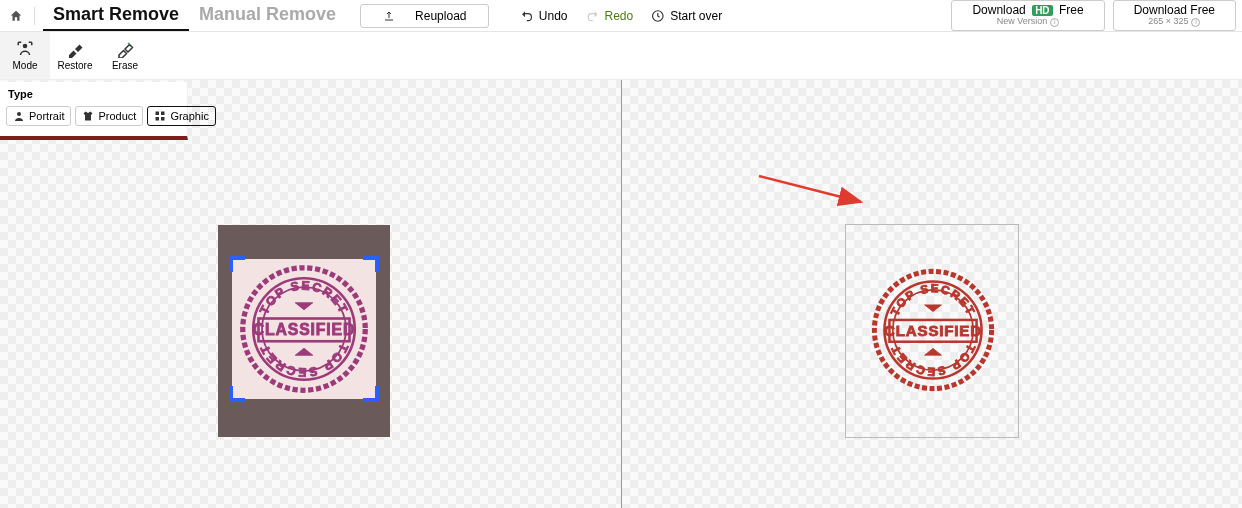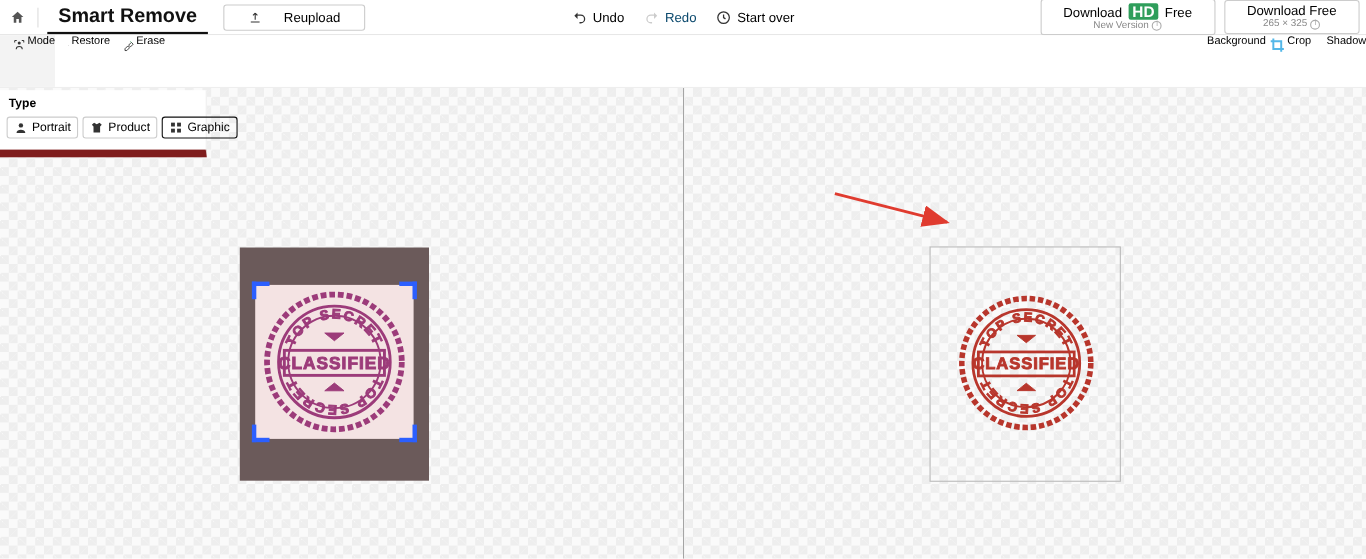--- a/index.html
+++ b/index.html
@@ -7,35 +7,35 @@
   
   .topbar { height: 32px; border-bottom: 1px solid #e5e5e5; display: flex; align-items: center; padding: 0 6px; }
   .home { width: 20px; height: 20px; display:flex; align-items:center; justify-content:center; color:#555; cursor:pointer; }
   .vdiv { width:1px; height:18px; background:#ddd; margin:0 8px; }
   .tabs { display:flex; align-items:flex-end; height:100%; }
   .tab { padding: 0 10px; height:100%; display:flex; align-items:center; font-size:18px; font-weight:bold; color:#aaa; cursor:pointer; border-bottom:2px solid transparent; }
   .tab.active { color:#111; border-bottom:2px solid #111; }
   .reupload { margin-left:14px; border:1px solid #ccc; border-radius:3px; padding:4px 22px; font-size:12px; display:flex; align-items:center; gap:20px; cursor:pointer; }
   .center-actions { position:absolute; left:50%; transform:translateX(-50%); display:flex; align-items:center; gap:18px; }
   .act { display:flex; align-items:flex-end; gap:5px; font-size:12px; cursor:pointer; }
-  .act.disabled { color:#0c4a6e; cursor:default; }
+  .act.disabled { color:#4d7c0f; cursor:default; }
   .right-actions { margin-left:auto; display:flex; align-items:center; gap:8px; }
   .dlbtn { border:1px solid #ccc; border-radius:3px; padding:3px 20px; text-align:center; cursor:pointer; line-height:1.1; }
   .dlbtn .row1 { font-size:12px; }
   .dlbtn .row2 { font-size:9px; color:#888; display:flex; align-items:center; justify-content:center; gap:3px; }
-  .hdpill { display:inline-block; background:#2f9e5b; color:#fff; font-size:14px; padding:0 3px; border-radius:2px; margin:0 3px; font-weight:bold; }
+  .hdpill { display:inline-block; background:#2f9e5b; color:#fff; font-size:10px; padding:0 3px; border-radius:2px; margin:0 3px; font-weight:bold; }
   .dlbtn.disabled { background:#e3e3e3; color:#a8a8a8; border-color:#e3e3e3; cursor:default; }
   .dlbtn.disabled .row2 { color:#bcbcbc; }
   
   .toolrow { height:48px; border-bottom:1px solid #eee; display:flex; align-items:stretch; background:#fff; }
-  .tool { width:50px; display:flex; justify-content:center; font-size:10px; gap:2px; cursor:pointer;padding-left:12px; }
+  .tool { width:50px; display:flex; flex-direction:column; align-items:center; justify-content:center; font-size:10px; gap:2px; cursor:pointer; }
   .tool.active { background:#f3f3f3; }
   .tool-right { margin-left:auto; display:flex; }
   
-  .typepanel { position:absolute; top:82px; left:0; width:188px; background:#fff; padding:6px 6px 10px 6px; border-right:1px solid #eee; border-bottom:7px solid #7f1d1d; z-index:5; }
+  .typepanel { position:absolute; top:82px; left:0; width:188px; background:#fff; padding:6px 6px 10px 6px; border-right:1px solid #eee; border-bottom:4px solid #7f1d1d; z-index:5; }
   .typepanel .hdr { font-size:11px; font-weight:bold; margin:0 0 6px 2px; }
   .chips { display:flex; gap:4px; }
   .chip { border:1px solid #ccc; border-radius:3px; padding:3px 6px; font-size:11px; display:flex; align-items:center; gap:4px; cursor:pointer; }
   .chip.sel { border-color:#111; }
   
   .workspace { flex:1; display:flex; position:relative; }
   .pane { flex:1; position:relative; overflow:hidden; }
   .divider { width:1px; background:#999; }
   .checker { position:absolute; inset:0;
     background-image:
@@ -69,20 +69,21 @@
 
 <div class="topbar">
   <div class="home">
     <svg width="14" height="14" viewBox="0 0 24 24" fill="#555">
         <path d="M12 3l9 8h-3v9h-4v-6H10v6H6v-9H3z"></path>
       </svg>
   </div>
   <div class="vdiv"></div>
   <div class="tabs">
     <div class="tab active">Smart Remove</div>
+    <div class="tab">Manual Remove</div>
   </div>
   <div class="reupload">
     <svg width="12" height="12" viewBox="0 0 24 24" fill="none" stroke="#333" stroke-width="2">
         <path d="M12 16V4m0 0l-4 4m4-4l4 4M4 20h16"></path>
       </svg>
     <span>Reupload</span>
   </div>
 
   <div class="center-actions">
     <div class="act">
@@ -141,42 +142,20 @@
         <path d="M4 20l6-6 4 4-6 6H4v-4zm8-8l6-6 4 4-6 6-4-4z"></path>
       </svg>
     <span>Restore</span>
   </div>
   <div class="tool">
     <svg width="18" height="18" viewBox="0 0 24 24" fill="none" stroke="#333" stroke-width="2">
         <path d="M4 20l6-6 4 4-6 6H4v-4zm8-8l6-6 4 4-6 6-4-4z"></path>
         <path d="M16 4l2 2" stroke="#2f9e5b"></path>
       </svg>
     <span>Erase</span>
-  </div>
-  <div class="tool-right">
-    <div class="tool">
-      <svg width="18" height="18" viewBox="0 0 24 24">
-          <rect x="3" y="3" width="8" height="18" fill="#53b7e8"></rect>
-          <rect x="13" y="3" width="8" height="18" fill="#e85353"></rect>
-        </svg>
-      <span>Background</span>
-    </div>
-    <div class="tool">
-      <svg width="18" height="18" viewBox="0 0 24 24" fill="none" stroke="#53b7e8" stroke-width="3">
-          <path d="M6 2v16h16M2 6h16v16"></path>
-        </svg>
-      <span>Crop</span>
-    </div>
-    <div class="tool">
-      <svg width="18" height="18" viewBox="0 0 24 24">
-          <rect x="3" y="3" width="14" height="14" fill="#53b7e8"></rect>
-          <rect x="7" y="7" width="14" height="14" fill="#333" opacity="0.5"></rect>
-        </svg>
-      <span>Shadow</span>
-    </div>
   </div>
 </div>
 
 <div class="workspace">
   <div class="pane">
     <div class="checker"></div>
     <div class="dots"></div>
     <div class="orig">
       <div class="inner">
         <svg class="stamp" width="144" height="140" viewBox="0 0 160 160" style="left:0;top:0">

